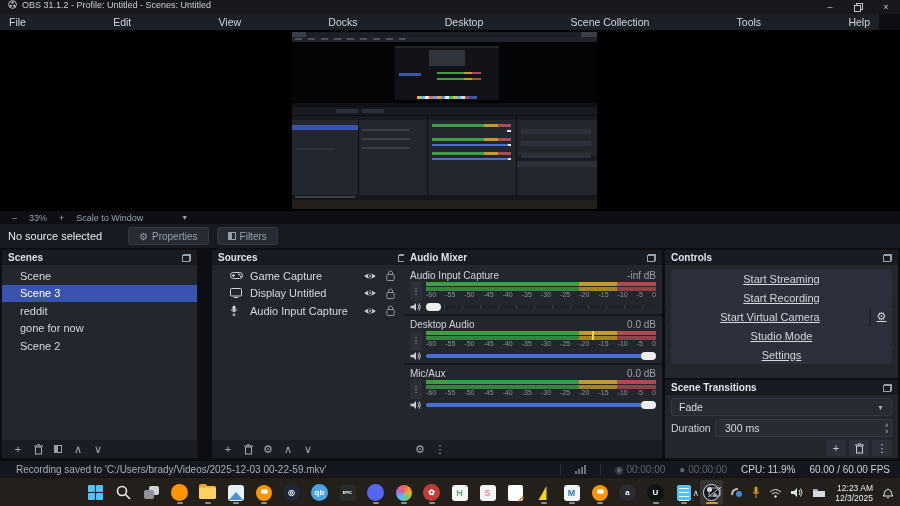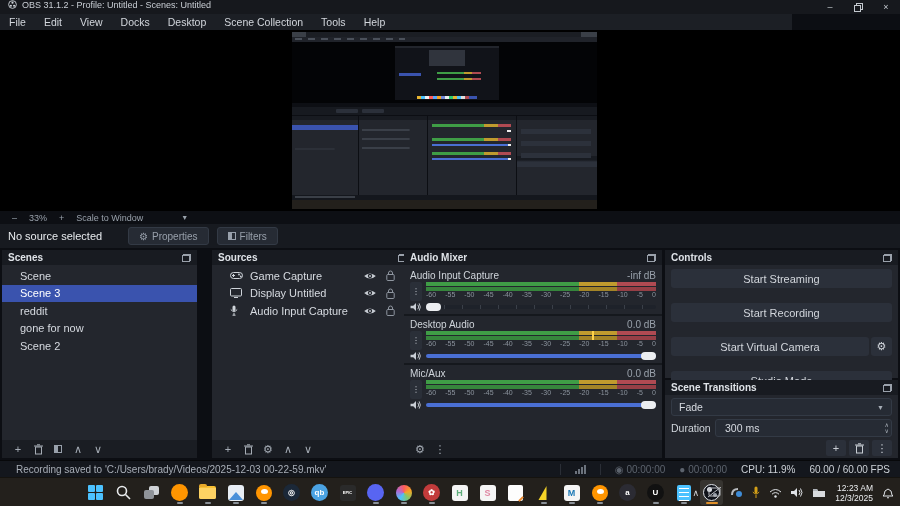--- a/index.html
+++ b/index.html
@@ -11,22 +11,22 @@
   }
   
   #titlebar { position:absolute; left:0; top:0; width:900px; height:14px;
     background:#16181d; display:flex; align-items:flex-start; padding-left:8px;
     font-size:9px; color:#c9ced5; }
   #titlebar .obs-logo { width:9px; height:9px; margin-right:5px; }
   #titlebar .spacer { flex:1; }
   .win-btn { width:28px; height:14px; display:flex; align-items:center; justify-content:center;
     color:#c3c8ce; font-size:9px; }
   
-  #menubar { position:absolute; left:0; top:14px; width:792px; height:16px;
-    background:#1c1f25; display:flex; align-items:center; font-size:10.5px; color:#d2d6dc; }
+  #menubar { position:absolute; left:0; top:14px; width:879px; height:16px;
+    background:#1c1f25; display:flex; align-items:center; font-size:10.5px; color:#d2d6dc;justify-content:space-between; }
   #menubar .menu-item { padding:0 9px; height:16px; display:flex; align-items:center; }
   
   #canvas { position:absolute; left:0; top:30px; width:900px; height:181px; background:#000; }
   .mini { position:absolute; left:292px; top:2px; width:305px; height:177px;
     background:#14161c; display:flex; flex-direction:column; }
   .m-title { height:5px; background:#1b1e24;
     background-image:linear-gradient(90deg,#3a3f47 0 14px,transparent 14px),
       linear-gradient(270deg,#3a3f47 0 16px,transparent 16px); background-repeat:no-repeat; }
   .m-menu { height:5px; background:#20232a;
     background-image:repeating-linear-gradient(90deg,#4a505a 0 7px,transparent 7px 13px);
@@ -128,21 +128,21 @@
   .ticks { display:flex; justify-content:space-between; font-size:7px; color:#8b939d; height:8px; line-height:8px; }
   .ch-bot { display:flex; gap:4px; align-items:center; height:12px; }
   .spk { flex:0 0 12px; display:flex; justify-content:center; }
   .slider { position:relative; flex:1; height:12px; display:flex; align-items:center; }
   .slider .track { width:100%; height:4px; border-radius:2px; }
   .slider .track.full { background:#4a6fd4; }
   .slider .track.empty { background:#1e222a;
     background-image:repeating-linear-gradient(90deg,#3a3f48 0 1px,transparent 1px 18px); }
   .slider .handle { position:absolute; top:2px; width:15px; height:8px; border-radius:4px; background:#eceef1; }
   
-  .ctl-body { padding:4px 6px; display:flex; flex-direction:column; gap:15px; }
+  .ctl-body { padding:4px 6px; display:flex; flex-direction:column; gap:0;text-decoration:underline; }
   .ctl-row { display:flex; gap:2px; }
   .ctl-btn { flex:1; height:19px; background:#2b303a; border-radius:3px; display:flex;
     align-items:center; justify-content:center; font-size:11px; color:#d2d6dc; }
   .ctl-gear { flex:0 0 21px; height:19px; background:#2b303a; border-radius:3px; display:flex;
     align-items:center; justify-content:center; font-size:11px; color:#d2d6dc; }
   
   .tr-body { padding:3px 6px 0 6px; font-size:10.5px; }
   .tr-select { height:18px; background:#262b34; border:1px solid #333a45; border-radius:3px;
     display:flex; align-items:center; padding:0 7px; color:#d6dae0; }
   .tr-select .caret { margin-left:auto; font-size:7px; color:#a6adb6; }

